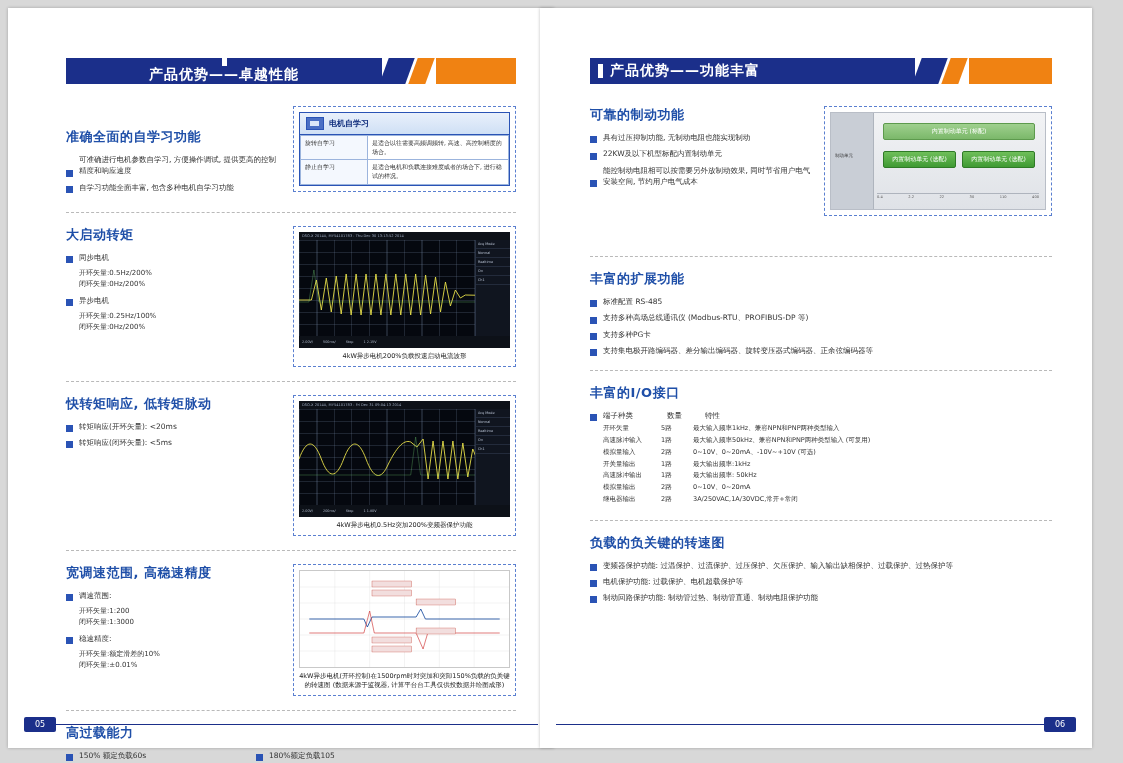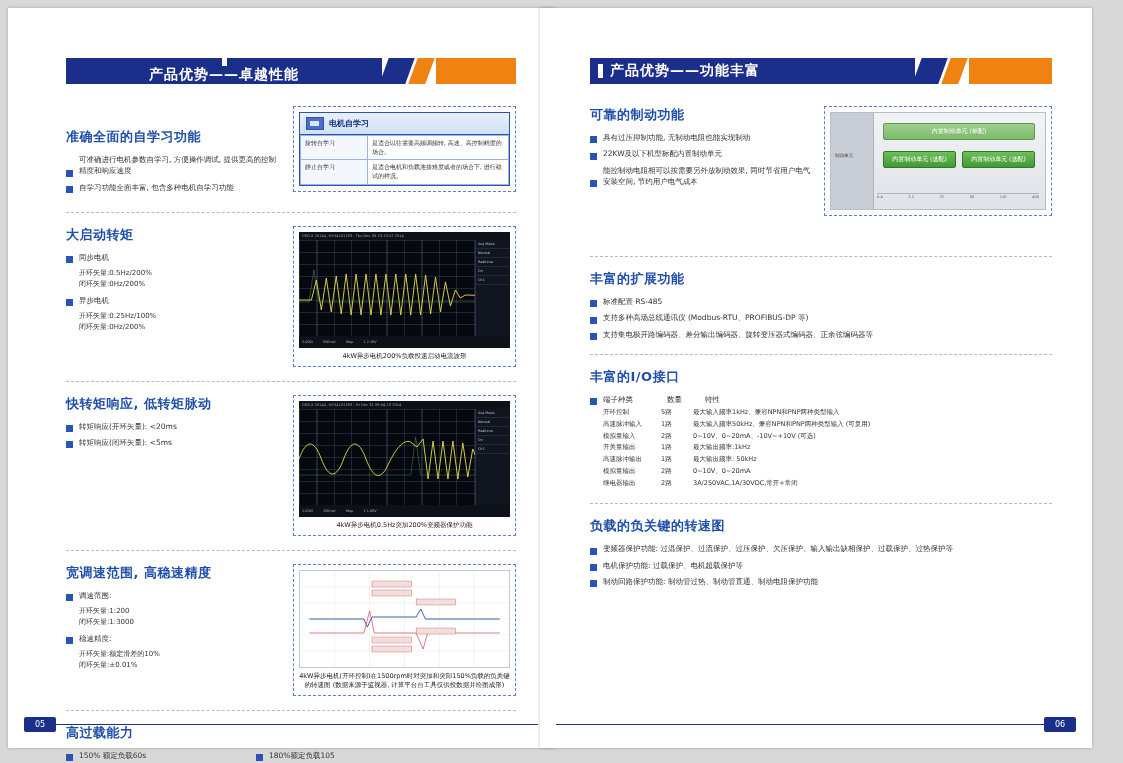--- a/index.html
+++ b/index.html
@@ -446,40 +446,44 @@
         <div class="bul">
           <div class="sq"></div>
           <div class="tx">标准配置 RS-485</div>
         </div>
         <div class="bul">
           <div class="sq"></div>
           <div class="tx">支持多种高场总线通讯仪 (Modbus-RTU、PROFIBUS-DP 等)</div>
         </div>
         <div class="bul">
           <div class="sq"></div>
+          <div class="tx">支持多种PG卡</div>
+        </div>
+        <div class="bul">
+          <div class="sq"></div>
           <div class="tx" style="width:330px;">支持集电极开路编码器、差分输出编码器、旋转变压器式编码器、正余弦编码器等</div>
         </div>
       </div>
 
       <hr class="dashrule">
 
       <div>
         <h3 class="sub">丰富的I/O接口</h3>
         <div class="bul" style="margin-bottom:2px;">
           <div class="sq"></div>
           <div class="tx" style="display:flex;gap:18px;">
             <span style="width:46px;">端子种类</span>
             <span style="width:20px;">数量</span>
             <span>特性</span>
           </div>
         </div>
         <table class="io">
           <tbody>
               <tr>
-            <td class="c1">开环控制</td>
+            <td class="c1">开环矢量</td>
             <td class="c2">5路</td>
             <td>最大输入频率1kHz、兼容NPN和PNP两种类型输入</td>
           </tr>
           <tr>
             <td class="c1">高速脉冲输入</td>
             <td class="c2">1路</td>
             <td>最大输入频率50kHz、兼容NPN和PNP两种类型输入 (可复用)</td>
           </tr>
           <tr>
             <td class="c1">模拟量输入</td>

